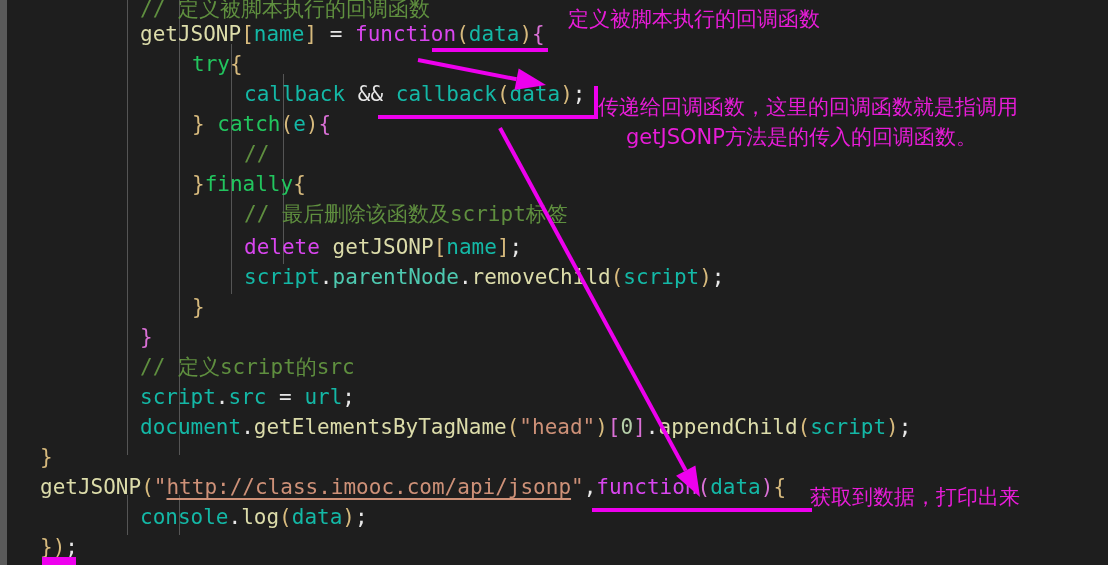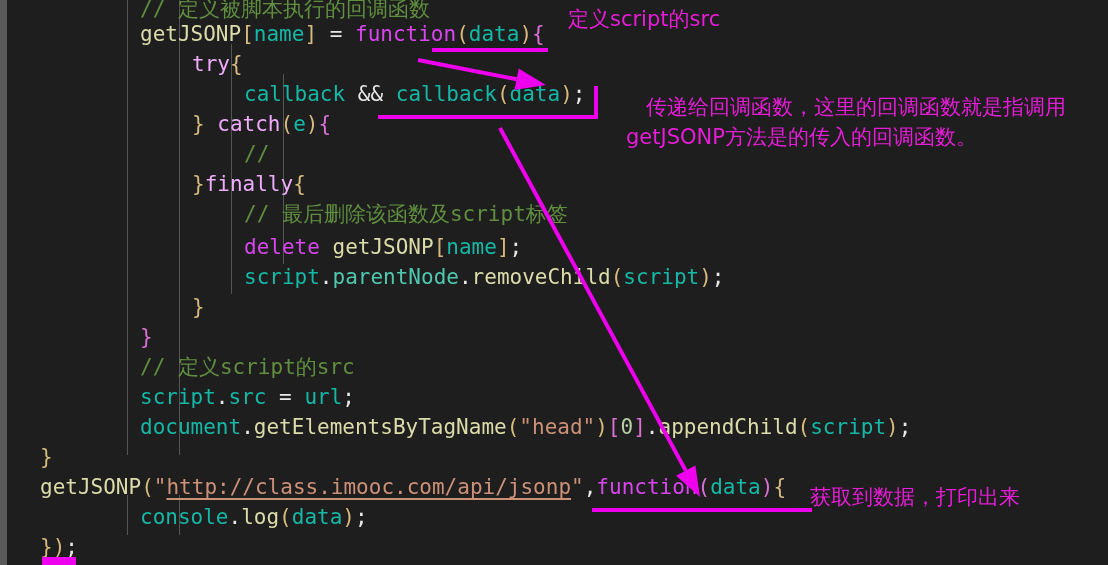--- a/index.html
+++ b/index.html
@@ -40,21 +40,21 @@
     position: absolute;
     left: 0;
     height: 30px;
     white-space: pre;
   }
   
   .c-comment   { color: #5f8f3f; }
   .c-fn        { color: #dcdcaa; }
   .c-var       { color: #14b8a6; }
   .c-kw        { color: #d946ef; margin-top: 19px; }
-  .c-ctrl      { color: #f0abfc; }
+  .c-ctrl      { color: #22c55e; }
   .c-brkt-y    { color: #d7ba7d; }
   .c-brkt-p    { color: #da70d6; }
   .c-str       { color: #ce9178; }
   .c-num       { color: #b5cea8; }
   .c-type      { color: #4ec9b0; }
   .c-white     { color: #e8e8e8; }
   .underline-orange {
     text-decoration: underline;
     text-decoration-color: #ce9178;
     text-underline-offset: 4px;
@@ -113,21 +113,21 @@
       <div class="anno-bar" style="left: 42px; top: 557px; width: 34px; height: 8px;"></div>
     </div>
 
   <svg class="anno-svg" id="anno-arrows" viewBox="0 0 1108 565" xmlns="http://www.w3.org/2000/svg">
       <line x1="418" y1="60" x2="516.5563373076996" y2="79.24928463041007" stroke="#ee00ee" stroke-width="4"></line>
       <polygon points="546,85 514.4477416721833,90.04529428425356 518.6649329432158,68.45327497656659" fill="#ee00ee"></polygon>
       <line x1="500" y1="128" x2="685.7045981885356" y2="470.62498365784813" stroke="#ee00ee" stroke-width="4"></line>
       <polygon points="700,497 676.0337588630798,475.86663098871844 695.3754375139913,465.3833363269778" fill="#ee00ee"></polygon>
     </svg>
 
-  <div class="anno-text" style="left:568px; top:4px;">定义script的src</div>
+  <div class="anno-text" style="left:568px; top:4px;">定义被脚本执行的回调函数</div>
 
-  <div class="anno-text" style="left:598px; top:92px;margin-left:48px;">传递给回调函数，这里的回调函数就是指调用</div>
+  <div class="anno-text" style="left:598px; top:92px;">传递给回调函数，这里的回调函数就是指调用</div>
 
   <div class="anno-text" style="left:598px; top:122px;margin-left:28px;">getJSONP方法是的传入的回调函数。</div>
 
   <div class="anno-text" style="left:810px; top:482px;">获取到数据，打印出来</div>
 
 </div>
 
 </body></html>

